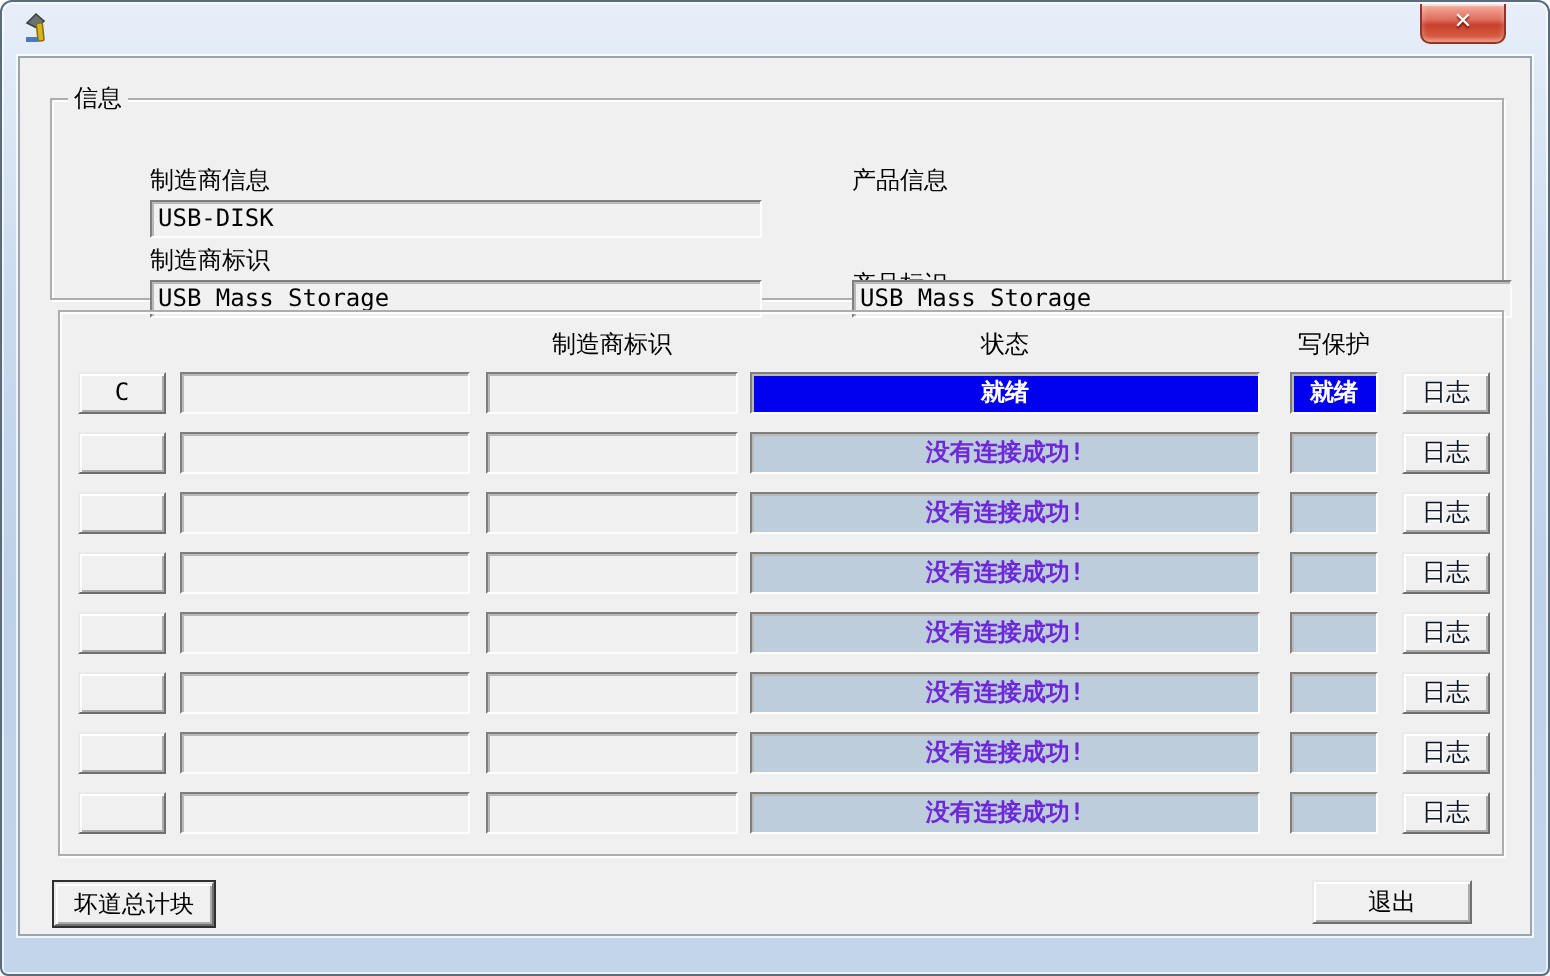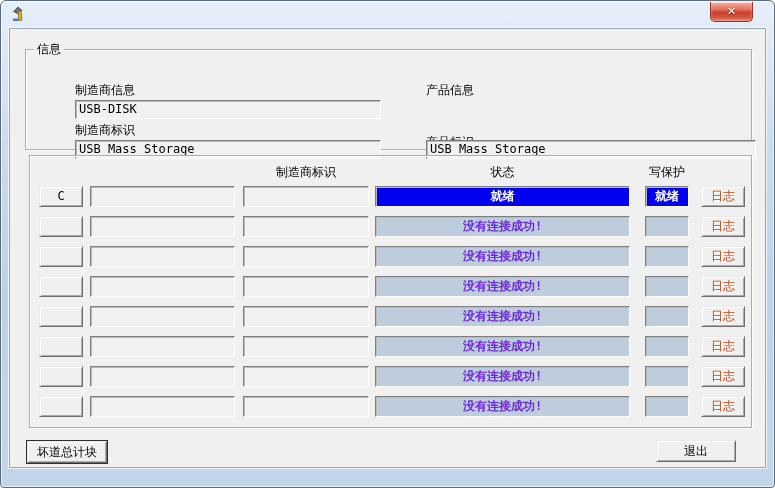--- a/index.html
+++ b/index.html
@@ -105,21 +105,21 @@
   .serial-cell { left: 80px;  width: 145px; }
   .bad-cell    { left: 233px; width: 126px; }
   .status-cell { left: 365px; width: 255px; text-align: center; font-weight: bold;
                  line-height: 18px; padding: 0; }
   .wp-cell     { left: 635px; width: 44px; text-align: center; font-weight: bold;
                  line-height: 18px; padding: 0; }
   .cell-ready { background: var(--ready-bg, #0101f0) !important; color: #fff; }
   .cell-fail  { background: var(--fail-bg, #becddb) !important; color: #6d28d9; }
   .log-btn {
     position: absolute; left: 691px; width: 44px; height: 21px; line-height: 19px;
-    color: #c2410c; text-shadow: 1px 1px 0 #ffffff;
+    color: #0f172a; text-shadow: 1px 1px 0 #ffffff;
   }
 
   
   .footer-btn { position: absolute; height: 22px; line-height: 20px; }
   .start-all {
     left: 17px; top: 412px; width: 80px;
     box-shadow: 0 0 0 1px #2f2f2f, inset 1px 1px 0 #ffffff, inset -1px -1px 0 #ababab;
   }
   .exit { left: 646px; top: 411px; width: 80px; }
 </style>

